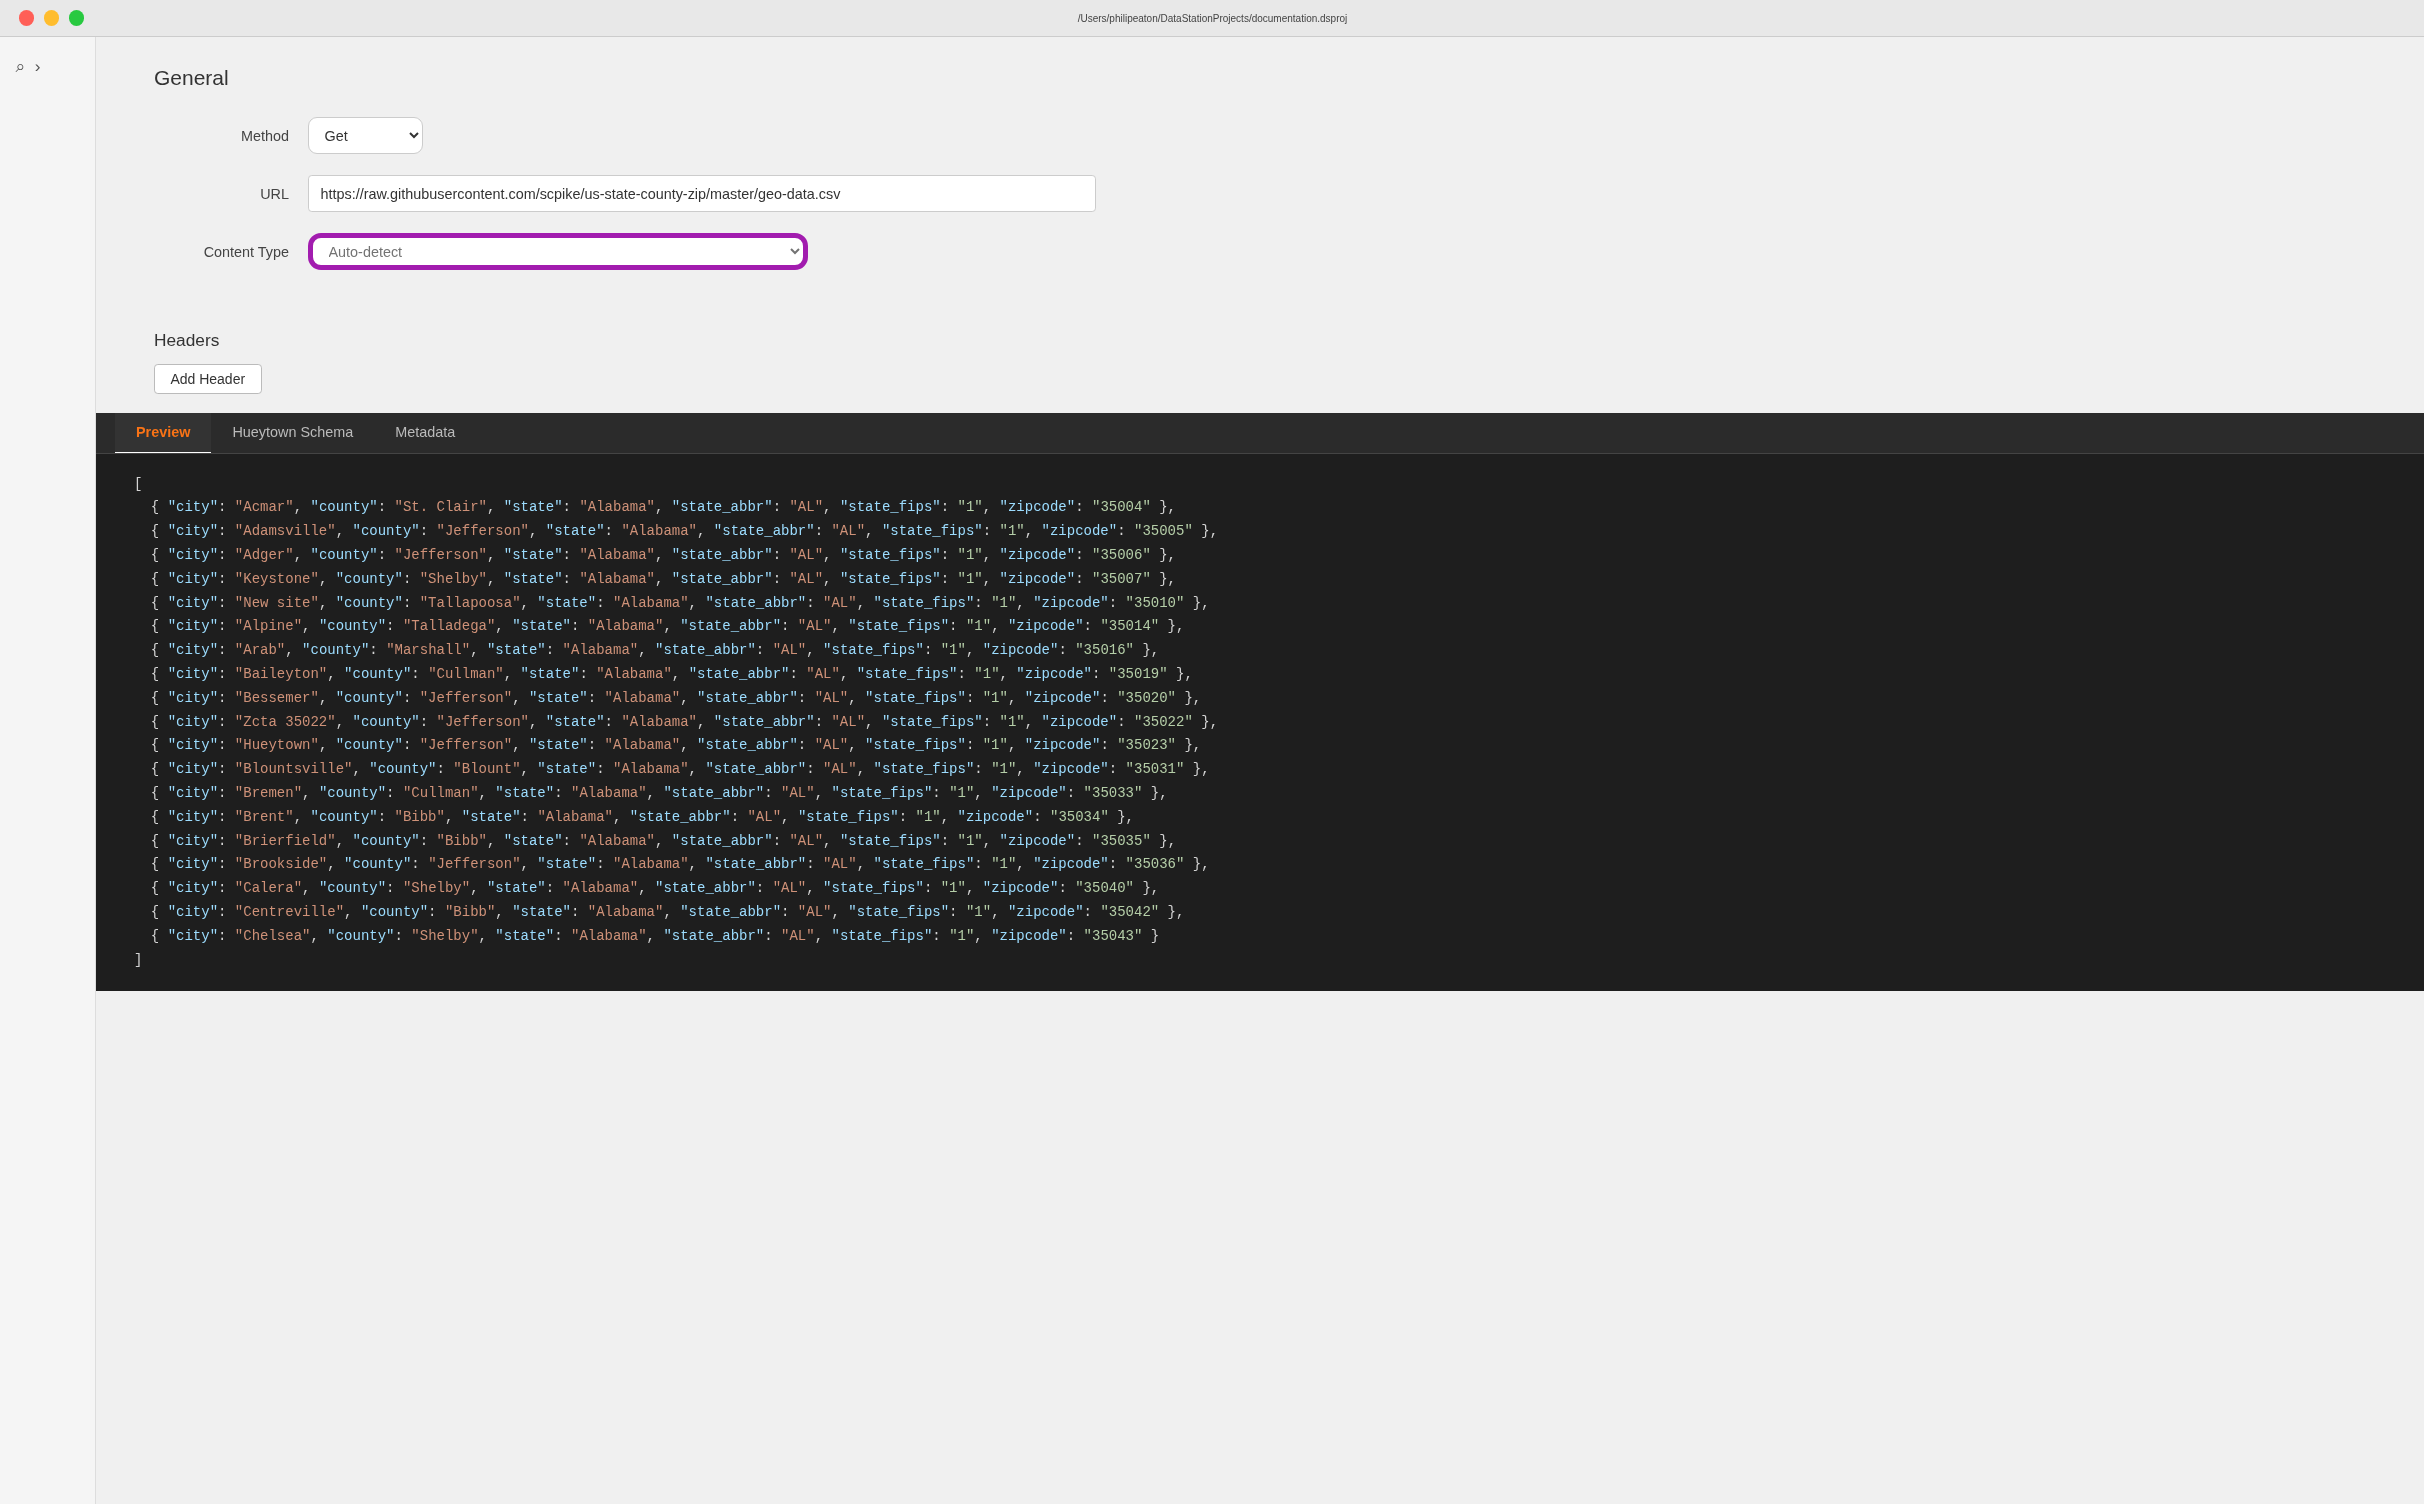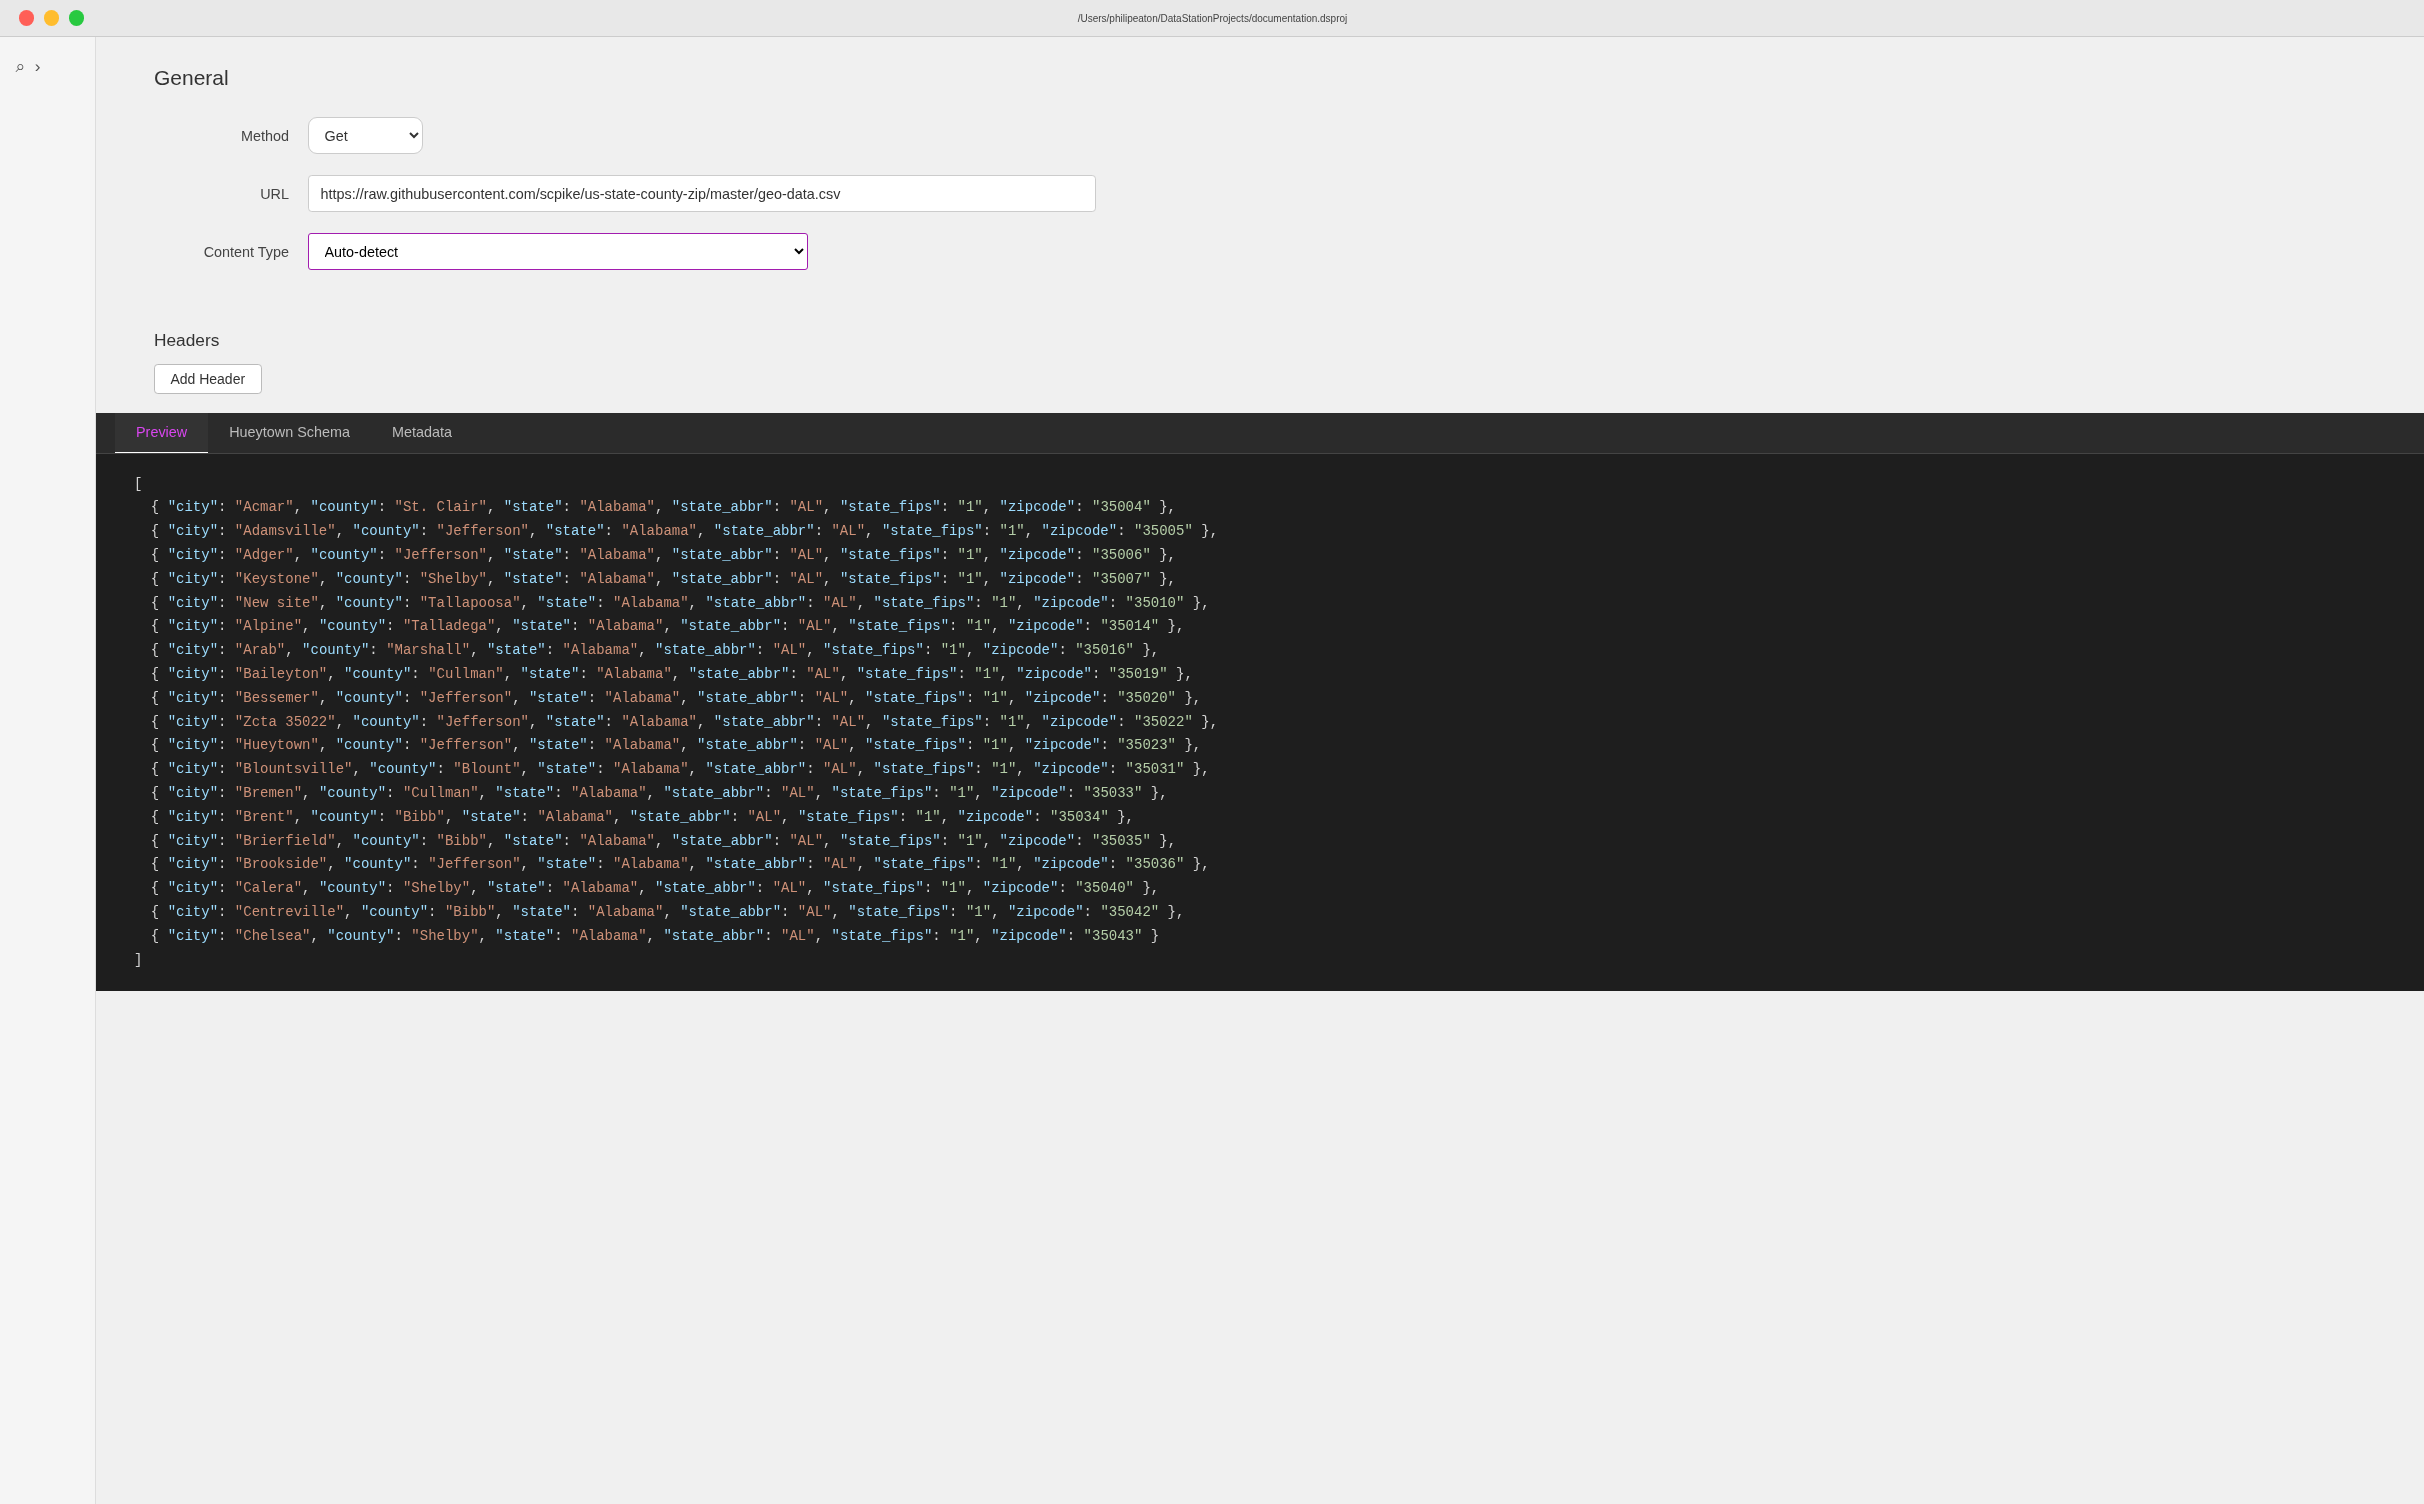--- a/index.html
+++ b/index.html
@@ -123,24 +123,24 @@
       border: 1px solid #ccc;
       border-radius: 3.8px;
       color: #333;
     }
     select.form-select-wide {
       width: 500px;
       height: 37px;
       padding: 3.8px 29px 3.8px 11.5px;
       font-size: 14.4px;
       background: white;
-      border: 1px solid #a21caf;
-      border-radius: 3px;
+      border: 5px solid #a21caf;
+      border-radius: 13px;
       appearance: auto;
-      color: #000000;
+      color: #737373;
     }
 
     
     .headers-section {
       padding: 9.6px 58px 19px 58px;
     }
     .headers-title {
       font-size: 17.3px;
       font-weight: 500;
       color: #333;
@@ -164,23 +164,24 @@
       border-bottom: 1px solid #444;
     }
     .tab-item {
       padding: 11.5px 21px;
       font-size: 14.4px;
       color: #bbb;
       cursor: pointer;
       border-bottom: 1.9px solid transparent;
     }
     .tab-item.active {
-      color: #d946ef;
+      color: #f97316;
       border-bottom: 1.9px solid #fff;
       background: #333;
+      font-weight: bold;
     }
 
     
     .preview-area {
       background: #1e1e1e;
       flex: 1;
       padding: 19px 38px;
       overflow-y: auto;
       font-family: "Menlo", "Monaco", "Courier New", monospace;
       font-size: 14px;

